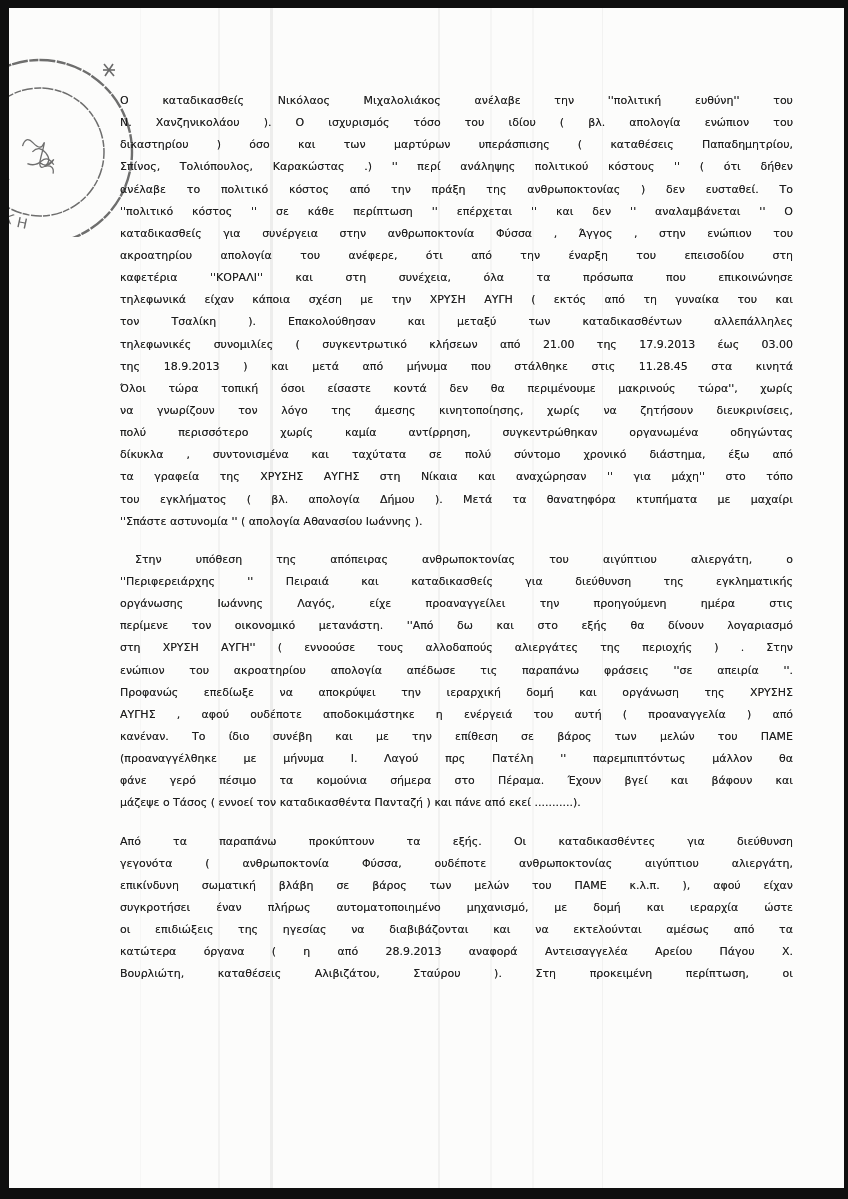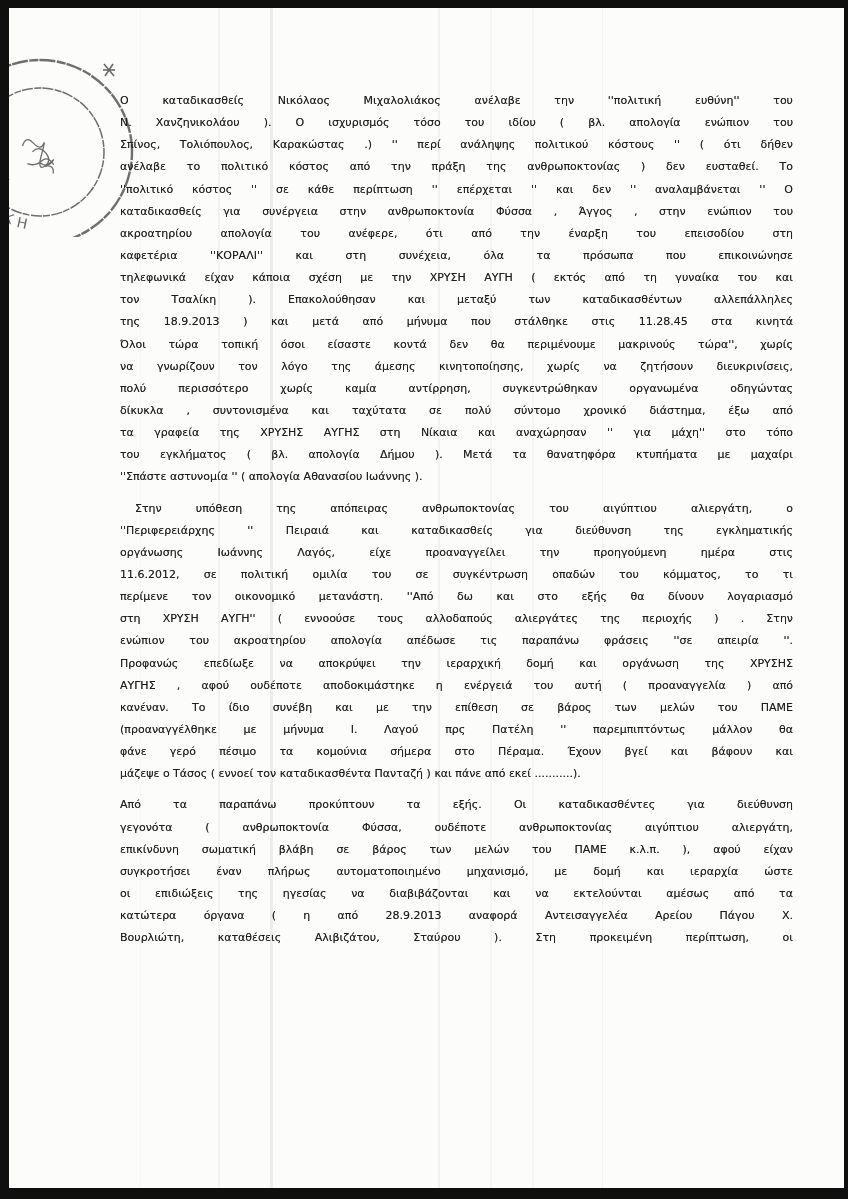--- a/index.html
+++ b/index.html
@@ -36,21 +36,21 @@
     position: absolute;
     left: 120px;
     top: 90px;
     width: 673px;
     z-index: 3;
     color: var(--ink);
     font-size: 11px;
     line-height: 22.15px;
     text-shadow: 0 0 0.5px rgba(20,20,20,0.55);
   }
-  .para + .para { margin-top: 9px; }
+  .para + .para { margin-top: 16px; }
   .line { text-align: justify; text-align-last: justify; height: 22.15px; }
   .line.last { text-align-last: left; }
   .line.first-indent { text-indent: 15px; }
   
   .stamp-wrap { position: absolute; left: 0; top: 52px; z-index: 2; opacity: 0.82; }
 </style>
 </head>
 <body>
 
 <div class="page">
@@ -89,42 +89,43 @@
           <textPath href="#stamp-inner-path" startOffset="6">ΕΦΕΤΕ</textPath>
         </text>
       </g>
     </svg>
   </div>
 
   <div class="text-block">
       <div class="para">
         <div class="line">Ο καταδικασθείς  Νικόλαος Μιχαλολιάκος ανέλαβε την ''πολιτική ευθύνη'' του</div>
         <div class="line">Ν. Χανζηνικολάου ). Ο ισχυρισμός τόσο του ιδίου ( βλ. απολογία ενώπιον του</div>
+        <div class="line">δικαστηρίου ) όσο και των μαρτύρων υπεράσπισης ( καταθέσεις Παπαδημητρίου,</div>
         <div class="line">Σπίνος, Τολιόπουλος, Καρακώστας .) '' περί ανάληψης πολιτικού κόστους '' ( ότι δήθεν</div>
         <div class="line">ανέλαβε το πολιτικό κόστος από την  πράξη της ανθρωποκτονίας )  δεν ευσταθεί. Το</div>
         <div class="line">''πολιτικό κόστος ''  σε κάθε περίπτωση '' επέρχεται '' και δεν '' αναλαμβάνεται '' Ο</div>
         <div class="line">καταδικασθείς για συνέργεια στην ανθρωποκτονία Φύσσα ,  Άγγος , στην ενώπιον του</div>
         <div class="line">ακροατηρίου απολογία του ανέφερε, ότι από την έναρξη του επεισοδίου στη</div>
         <div class="line">καφετέρια ''ΚΟΡΑΛΙ'' και στη συνέχεια, όλα τα πρόσωπα που επικοινώνησε</div>
         <div class="line">τηλεφωνικά είχαν κάποια σχέση με την ΧΡΥΣΗ ΑΥΓΗ ( εκτός από τη γυναίκα του και</div>
         <div class="line">τον Τσαλίκη ).  Επακολούθησαν και μεταξύ των καταδικασθέντων αλλεπάλληλες</div>
+        <div class="line">τηλεφωνικές συνομιλίες ( συγκεντρωτικό κλήσεων από 21.00 της 17.9.2013 έως 03.00</div>
         <div class="line">της 18.9.2013 ) και μετά από μήνυμα που στάλθηκε στις 11.28.45 στα κινητά</div>
         <div class="line">Όλοι τώρα τοπική όσοι είσαστε κοντά δεν θα περιμένουμε μακρινούς τώρα'', χωρίς</div>
         <div class="line">να γνωρίζουν τον λόγο της άμεσης κινητοποίησης, χωρίς να ζητήσουν διευκρινίσεις,</div>
         <div class="line">πολύ περισσότερο χωρίς καμία αντίρρηση, συγκεντρώθηκαν οργανωμένα οδηγώντας</div>
         <div class="line">δίκυκλα ,  συντονισμένα και ταχύτατα  σε πολύ σύντομο χρονικό διάστημα, έξω από</div>
         <div class="line">τα γραφεία της ΧΡΥΣΗΣ ΑΥΓΗΣ στη Νίκαια και αναχώρησαν '' για μάχη''  στο τόπο</div>
         <div class="line">του εγκλήματος ( βλ. απολογία Δήμου ).  Μετά τα θανατηφόρα κτυπήματα με μαχαίρι</div>
         <div class="line last">''Σπάστε αστυνομία '' ( απολογία Αθανασίου Ιωάννης ).</div>
       </div>
       <div class="para">
         <div class="line first-indent">Στην υπόθεση της απόπειρας ανθρωποκτονίας του αιγύπτιου αλιεργάτη, ο</div>
         <div class="line">''Περιφερειάρχης ''  Πειραιά και καταδικασθείς για διεύθυνση της εγκληματικής</div>
         <div class="line">οργάνωσης Ιωάννης Λαγός, είχε προαναγγείλει την προηγούμενη ημέρα στις</div>
-        <div class="line">11.6.2012, σε πολιτική ομιλία του σε συγκέντρωση οπαδών του κόμματος, το τι</div>
         <div class="line">περίμενε τον οικονομικό μετανάστη.  ''Από δω και στο εξής θα δίνουν λογαριασμό</div>
         <div class="line">στη ΧΡΥΣΗ ΑΥΓΗ''  ( εννοούσε τους αλλοδαπούς αλιεργάτες της περιοχής ) .  Στην</div>
         <div class="line">ενώπιον του ακροατηρίου απολογία απέδωσε τις παραπάνω φράσεις ''σε απειρία ''.</div>
         <div class="line">Προφανώς επεδίωξε να αποκρύψει την ιεραρχική δομή και οργάνωση της ΧΡΥΣΗΣ</div>
         <div class="line">ΑΥΓΗΣ , αφού ουδέποτε αποδοκιμάστηκε η ενέργειά του αυτή ( προαναγγελία ) από</div>
         <div class="line">κανέναν.  Το ίδιο συνέβη και με την επίθεση σε βάρος των μελών του ΠΑΜΕ</div>
         <div class="line">(προαναγγέλθηκε με  μήνυμα Ι. Λαγού πρς Πατέλη '' παρεμπιπτόντως μάλλον θα</div>
         <div class="line">φάνε γερό πέσιμο τα κομούνια σήμερα στο Πέραμα. Έχουν βγεί και βάφουν και</div>
         <div class="line last">μάζεψε ο Τάσος ( εννοεί τον καταδικασθέντα Πανταζή ) και πάνε από εκεί ...........).</div>
       </div>

